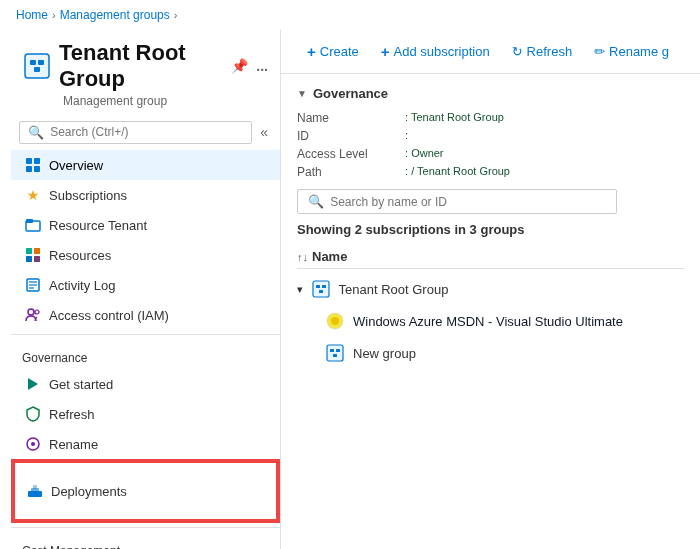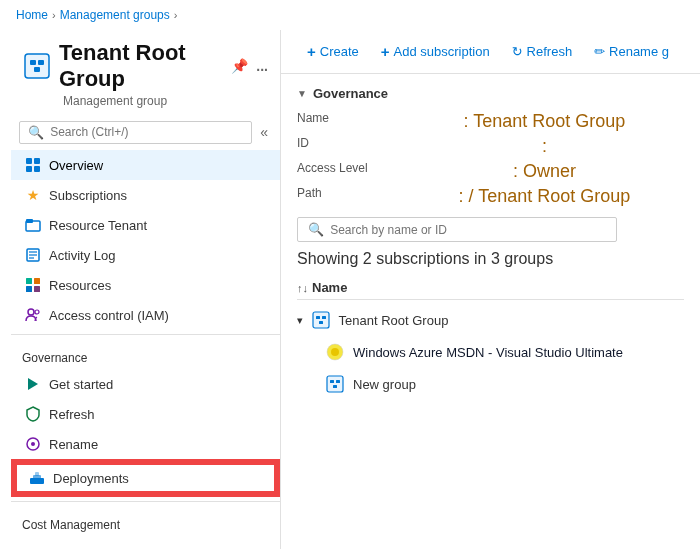--- a/index.html
+++ b/index.html
@@ -36,26 +36,26 @@
     .content { flex: 1; overflow-y: auto; padding: 0; }
     .toolbar { display: flex; align-items: center; padding: 8px 16px; gap: 2px; border-bottom: 1px solid #e0e0e0; }
     .toolbar-btn { display: flex; align-items: center; gap: 4px; padding: 5px 10px; cursor: pointer; color: #0078d4; font-size: 13px; border: none; background: none; }
 
     .essentials { padding: 12px 16px; }
     .essentials-header { display: flex; align-items: center; gap: 6px; font-size: 13px; font-weight: 600; margin-bottom: 10px; color: #333; }
     .essentials-header .chevron { font-size: 10px; color: #666; }
 
     .info-grid { display: grid; grid-template-columns: 100px 1fr; gap: 4px 8px; margin-bottom: 10px; }
     .info-label { color: #555; font-size: 12px; }
-    .info-value { color: #a16207; font-size: 18px; text-align: center; }
+    .info-value { color: #14532d; font-size: 11px; }
 
     .filter-box { display: flex; align-items: center; border: 1px solid #ccc; border-radius: 2px; padding: 4px 10px; gap: 6px; margin: 8px 0; width: 320px; }
     .filter-box input { border: none; outline: none; font-size: 12px; color: #333; width: 100%; background: transparent; }
 
-    .showing-text { font-size: 16px; color: #333; margin-bottom: 8px; }
+    .showing-text { font-size: 13px; color: #333; margin-bottom: 8px; font-weight: bold; }
 
     .list-header { display: flex; align-items: center; gap: 4px; padding: 4px 0; font-size: 13px; font-weight: 600; color: #333; border-bottom: 1px solid #e0e0e0; margin-bottom: 4px; }
     .sort-icon { font-size: 11px; color: #555; }
 
     .list-item { display: flex; align-items: center; gap: 8px; padding: 6px 0 6px 0; font-size: 13px; }
     .list-item.indented { padding-left: 28px; }
     .list-item .item-icon { width: 20px; height: 20px; display: flex; align-items: center; justify-content: center; }
     .list-item .item-link { color: #0f172a; text-decoration: none; cursor: pointer; }
 
     .chevron-down { color: #333; font-size: 11px; }
@@ -123,42 +123,42 @@
     <div class="nav-item">
       <span class="nav-icon icon-blue">
         <svg width="16" height="16" viewBox="0 0 16 16">
             <rect x="1" y="4" width="14" height="10" rx="1" fill="none" stroke="#0078d4" stroke-width="1.5"></rect>
             <rect x="1" y="2" width="7" height="4" rx="1" fill="#0078d4"></rect>
           </svg>
       </span>
       <span>Resource Tenant</span>
     </div>
     <div class="nav-item">
+      <span class="nav-icon">
+        <svg width="16" height="16" viewBox="0 0 16 16">
+            <rect x="1" y="1" width="6" height="6" rx="0.5" fill="#00b294"></rect>
+            <rect x="9" y="1" width="6" height="6" rx="0.5" fill="#e07000"></rect>
+            <rect x="1" y="9" width="6" height="6" rx="0.5" fill="#0072c6"></rect>
+            <rect x="9" y="9" width="6" height="6" rx="0.5" fill="#7a3b7a"></rect>
+          </svg>
+      </span>
+      <span>Resources</span>
+    </div>
+    <div class="nav-item">
       <span class="nav-icon icon-blue">
         <svg width="16" height="16" viewBox="0 0 16 16">
             <rect x="2" y="2" width="12" height="12" rx="1" fill="none" stroke="#0078d4" stroke-width="1.5"></rect>
             <line x1="4" y1="5" x2="12" y2="5" stroke="#0078d4" stroke-width="1.2"></line>
             <line x1="4" y1="8" x2="12" y2="8" stroke="#0078d4" stroke-width="1.2"></line>
             <line x1="4" y1="11" x2="9" y2="11" stroke="#0078d4" stroke-width="1.2"></line>
           </svg>
       </span>
       <span>Activity Log</span>
     </div>
     <div class="nav-item">
-      <span class="nav-icon">
-        <svg width="16" height="16" viewBox="0 0 16 16">
-            <rect x="1" y="1" width="6" height="6" rx="0.5" fill="#00b294"></rect>
-            <rect x="9" y="1" width="6" height="6" rx="0.5" fill="#e07000"></rect>
-            <rect x="1" y="9" width="6" height="6" rx="0.5" fill="#0072c6"></rect>
-            <rect x="9" y="9" width="6" height="6" rx="0.5" fill="#7a3b7a"></rect>
-          </svg>
-      </span>
-      <span>Resources</span>
-    </div>
-    <div class="nav-item">
       <span class="nav-icon icon-purple">
         <svg width="16" height="16" viewBox="0 0 16 16">
             <circle cx="6" cy="5" r="3" fill="none" stroke="#7719aa" stroke-width="1.5"></circle>
             <path d="M1 14c0-3 2-5 5-5s5 2 5 5" fill="none" stroke="#7719aa" stroke-width="1.5"></path>
             <circle cx="12" cy="5" r="2" fill="none" stroke="#7719aa" stroke-width="1.2"></circle>
             <path d="M10 14c0-2 1-3.5 2-4" fill="none" stroke="#7719aa" stroke-width="1.2"></path>
           </svg>
       </span>
       <span>Access control (IAM)</span>
     </div>
@@ -184,21 +184,21 @@
     </div>
     <div class="nav-item">
       <span class="nav-icon icon-purple">
         <svg width="16" height="16" viewBox="0 0 16 16">
             <circle cx="8" cy="8" r="6" fill="none" stroke="#7719aa" stroke-width="1.5"></circle>
             <circle cx="8" cy="8" r="2" fill="#7719aa"></circle>
           </svg>
       </span>
       <span>Rename</span>
     </div>
-    <div class="nav-item highlighted" style="border:6px solid #ef4444;padding:5px 12px;">
+    <div class="nav-item highlighted" style="border:4px solid #ef4444;padding:20px 12px;">
       <span class="nav-icon icon-blue">
         <svg width="16" height="16" viewBox="0 0 16 16">
             <rect x="1" y="8" width="14" height="6" rx="1" fill="#0078d4"></rect>
             <rect x="4" y="5" width="8" height="4" rx="1" fill="#0078d4" opacity="0.6"></rect>
             <rect x="6" y="2" width="4" height="4" rx="1" fill="#0078d4" opacity="0.4"></rect>
           </svg>
       </span>
       <span>Deployments</span>
     </div>
 

